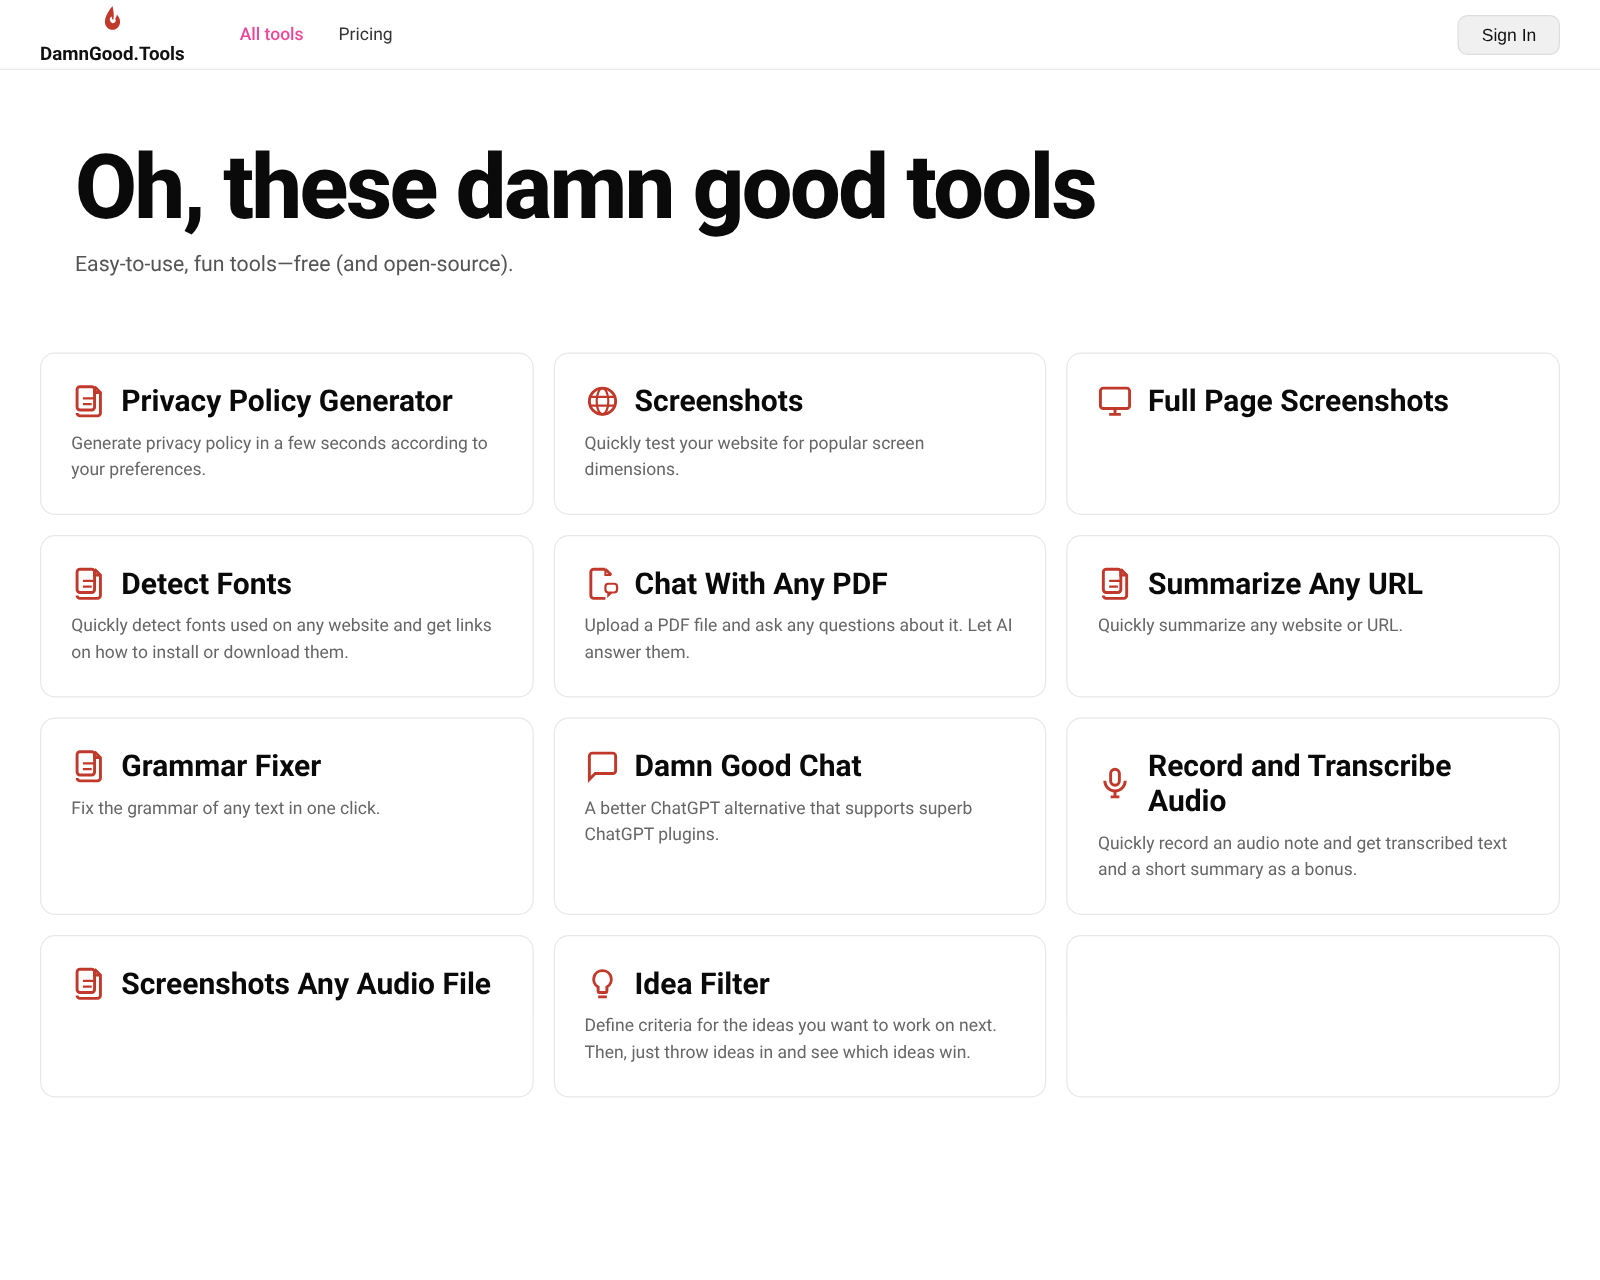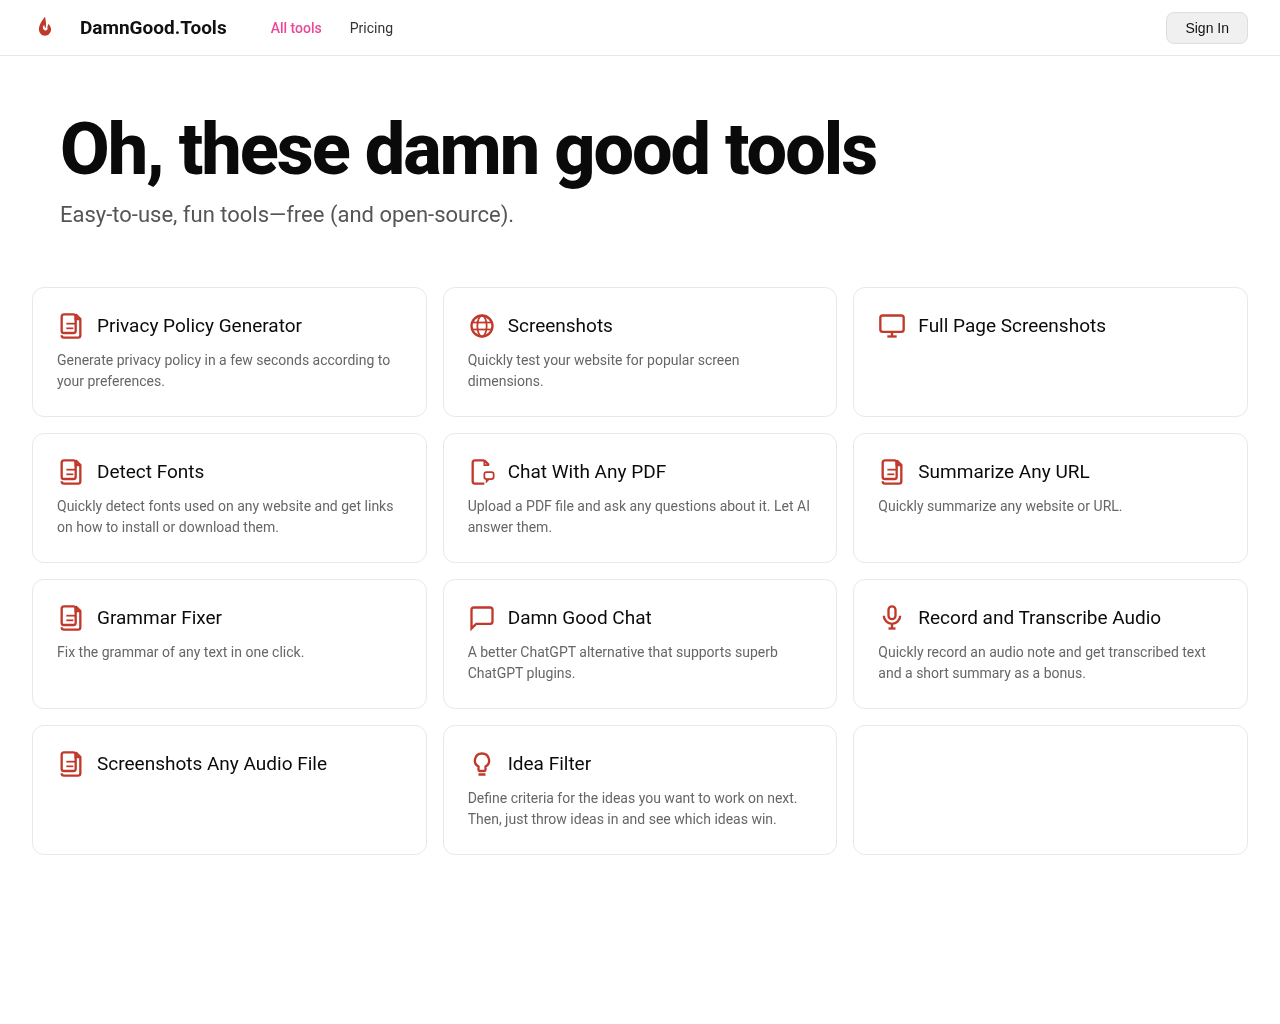--- a/index.html
+++ b/index.html
@@ -13,26 +13,27 @@
       height: 56px;
       border-bottom: 1px solid #e8e8e8;
       position: sticky;
       top: 0;
       background: #fff;
       z-index: 100;
     }
     .nav-logo {
       display: flex;
       align-items: center;
-      gap: 22px;
+      gap: 5px;
       font-weight: 700;
-      font-size: 19px;
+      font-size: 15px;
       color: #111;
       text-decoration: none;
       margin-right: 32px;
+      flex-direction: column;
     }
     .nav-logo-icon {
       width: 26px;
       height: 26px;
     }
     .nav-links {
       display: flex;
       gap: 4px;
       flex: 1;
     }
@@ -65,21 +66,21 @@
     }
     .hero-title {
       font-size: 72px;
       font-weight: 800;
       line-height: 1.05;
       letter-spacing: -2px;
       color: #0a0a0a;
       margin-bottom: 14px;
     }
     .hero-subtitle {
-      font-size: 22px;
+      font-size: 17px;
       color: #555;
       font-weight: 400;
     }
 
     
     .tools-grid {
       display: grid;
       grid-template-columns: repeat(3, 1fr);
       gap: 16px;
       padding: 24px 32px 40px;
@@ -98,22 +99,22 @@
       align-items: center;
       gap: 12px;
       margin-bottom: 10px;
     }
     .tool-icon {
       width: 28px;
       height: 28px;
       flex-shrink: 0;
     }
     .tool-title {
-      font-size: 19px;
-      font-weight: 400;
+      font-size: 24px;
+      font-weight: 700;
       color: #0a0a0a;
     }
     .tool-desc {
       font-size: 14px;
       color: #666;
       line-height: 1.5;
     }
   </style>
 </head>
 <body>

